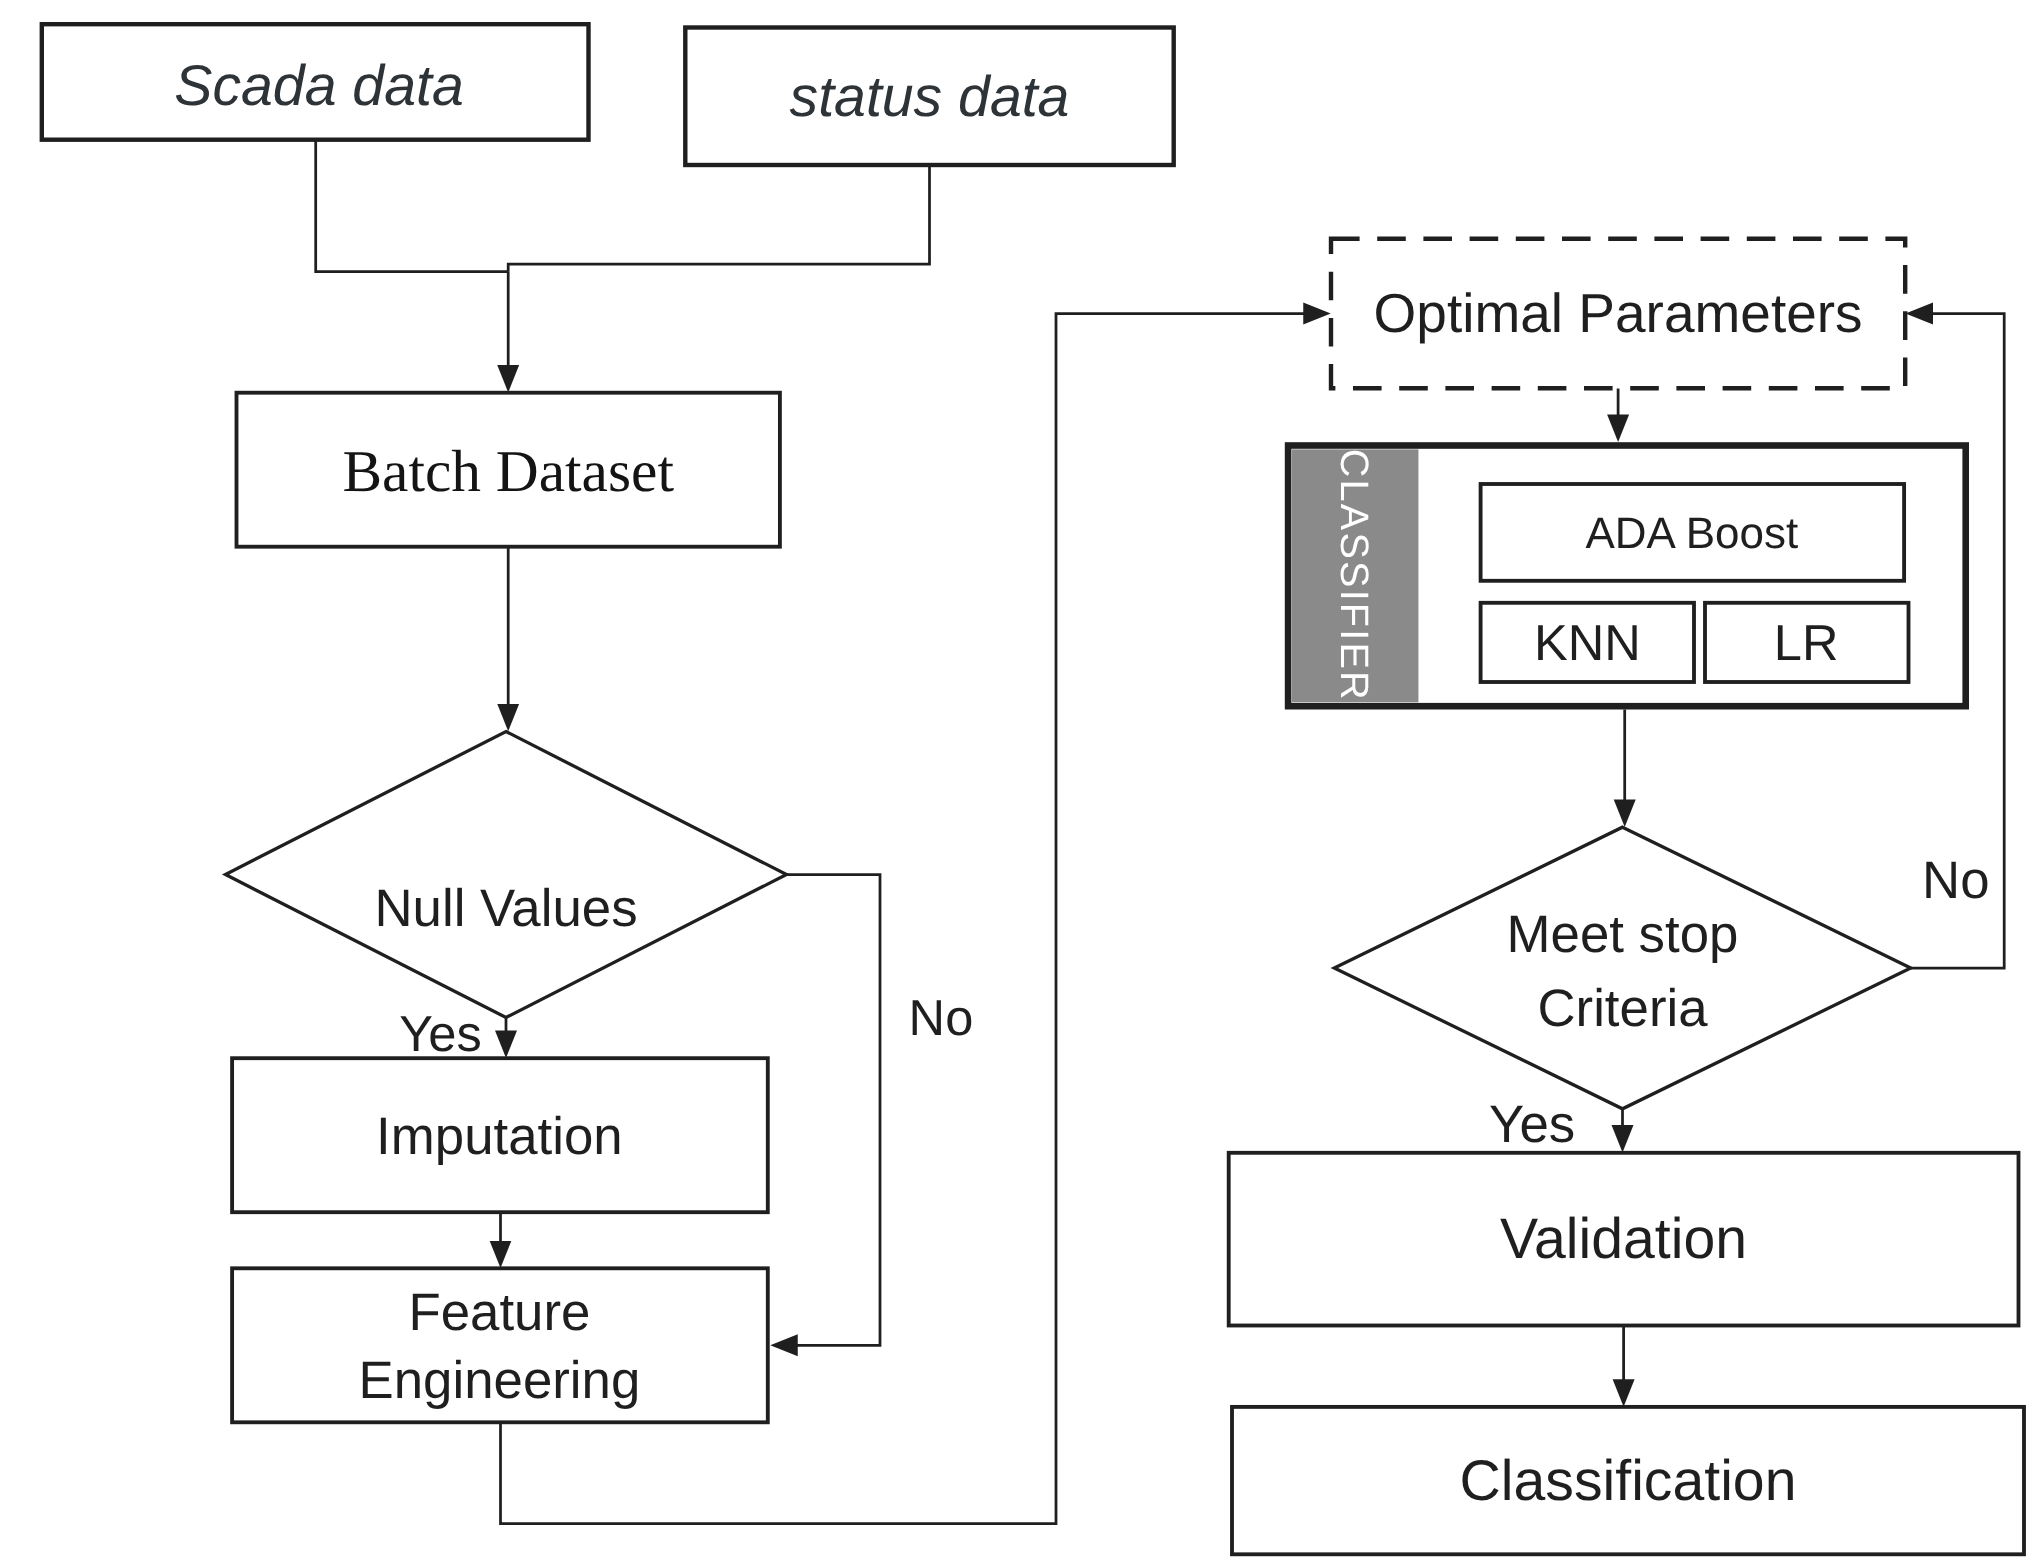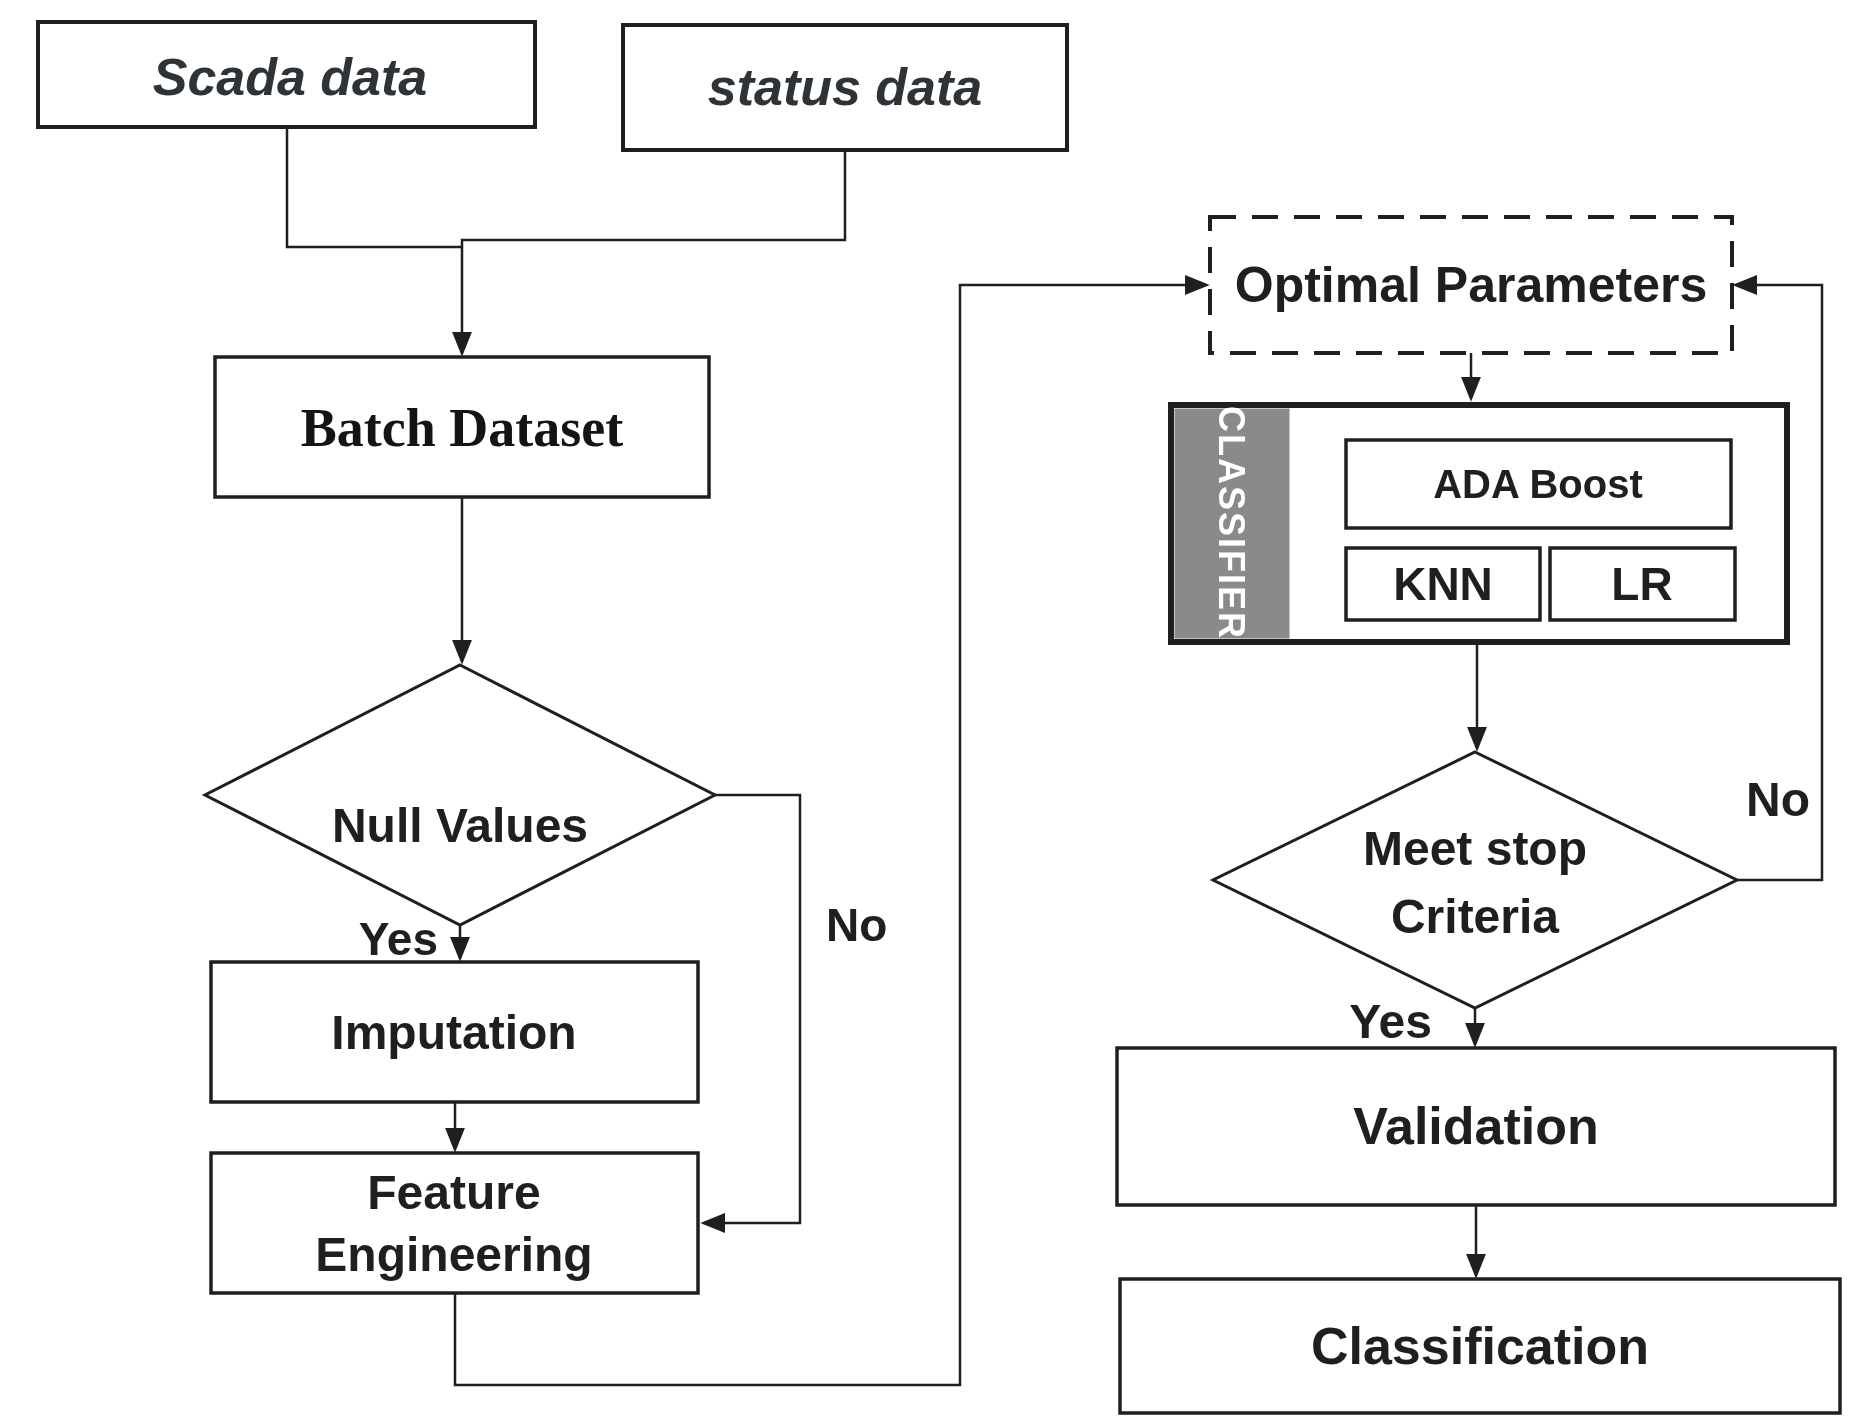--- a/index.html
+++ b/index.html
@@ -1,21 +1,20 @@
 <!DOCTYPE html>
 <html><head>
 <meta charset="utf-8">
 <style>
   html, body { margin: 0; padding: 0; background: #ffffff; }
   .stage {
     width: 1851px; height: 1419px;
     background: #ffffff;
     position: relative;
     font-family: "Liberation Sans", sans-serif;
-    font-weight: bold;
   }
   svg { display: block; }
   .node-label  { font-family: "Liberation Sans", sans-serif; fill: #1f1f1f; }
   .serif-label { font-family: "Liberation Serif", serif; fill: #141414; }
   .src-label   { font-family: "Liberation Sans", sans-serif; font-style: italic; fill: #2e3338; }
   .strip-label { font-family: "Liberation Sans", sans-serif; letter-spacing: 2px; }
   .edge-label  { font-family: "Liberation Sans", sans-serif; fill: #1f1f1f; }
 </style>
 </head>
 <body>

